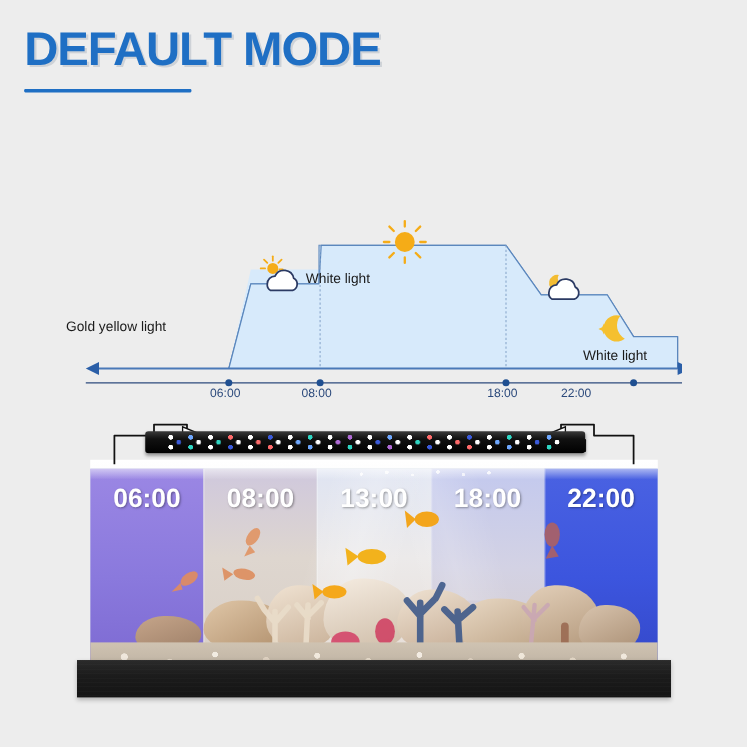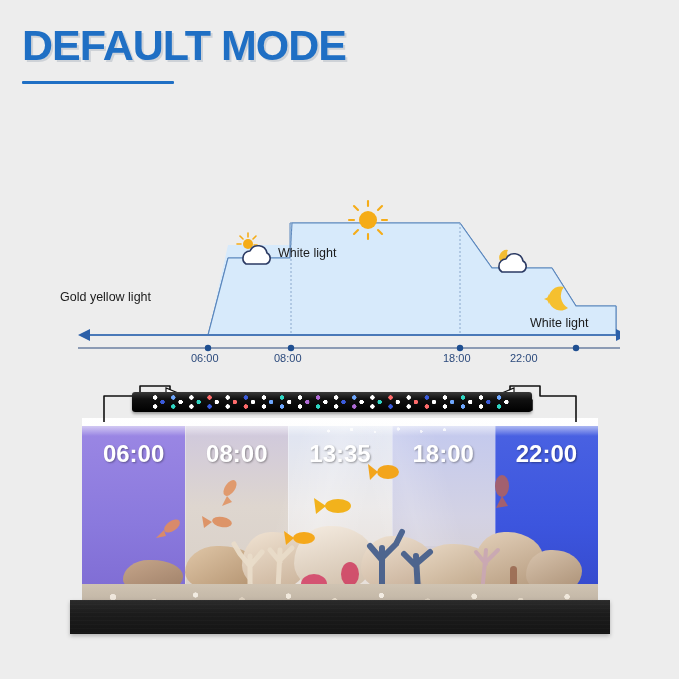--- a/index.html
+++ b/index.html
@@ -368,21 +368,21 @@
       </svg>
 
       <div style="position:absolute;left:0;right:0;top:14px;display:flex;">
         <div style="flex:1;text-align:center;">
           <span style="font-size:24px;font-weight:bold;color:#fff;text-shadow:1px 1px 2px rgba(0,0,0,.35);">06:00</span>
         </div>
         <div style="flex:1;text-align:center;">
           <span style="font-size:24px;font-weight:bold;color:#fff;text-shadow:1px 1px 2px rgba(0,0,0,.35);">08:00</span>
         </div>
         <div style="flex:1;text-align:center;">
-          <span style="font-size:24px;font-weight:bold;color:#fff;text-shadow:1px 1px 2px rgba(0,0,0,.35);">13:35</span>
+          <span style="font-size:24px;font-weight:bold;color:#fff;text-shadow:1px 1px 2px rgba(0,0,0,.35);">13:00</span>
         </div>
         <div style="flex:1;text-align:center;">
           <span style="font-size:24px;font-weight:bold;color:#fff;text-shadow:1px 1px 2px rgba(0,0,0,.35);">18:00</span>
         </div>
         <div style="flex:1;text-align:center;">
           <span style="font-size:24px;font-weight:bold;color:#fff;text-shadow:1px 1px 2px rgba(0,0,0,.35);">22:00</span>
         </div>
       </div>
     </div>
 

